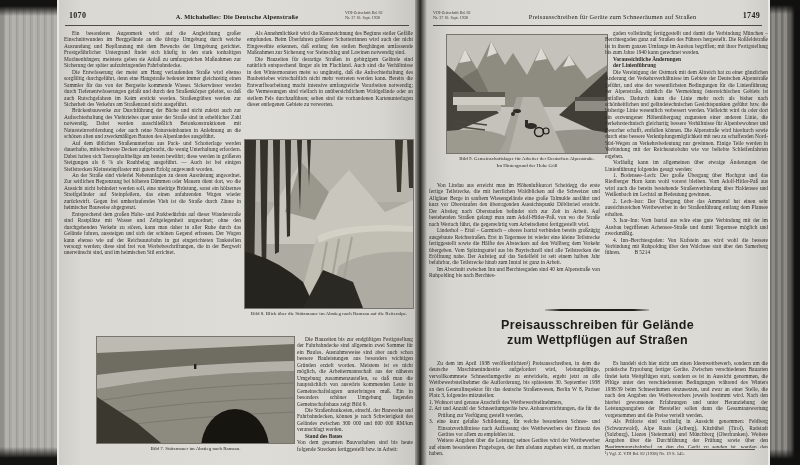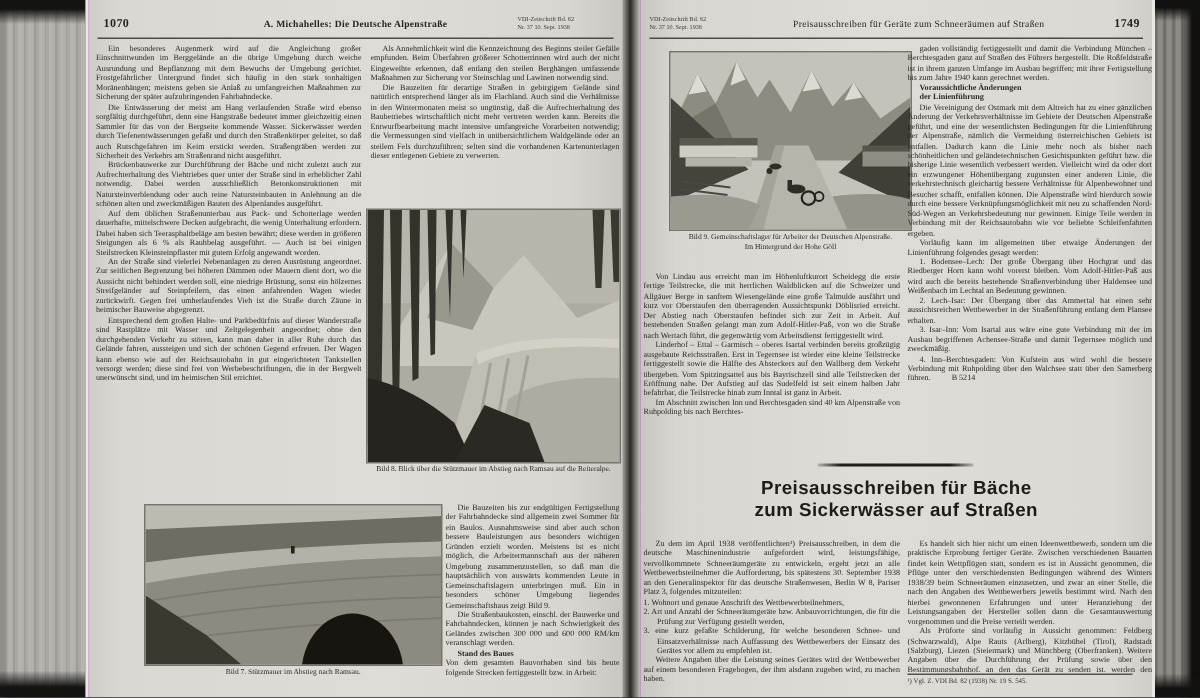--- a/index.html
+++ b/index.html
@@ -1,17 +1,17 @@
 <!DOCTYPE html>
 <html><head>
 <meta charset="utf-8">
 <style>
   html,body{margin:0;padding:0;background:#0c0c0b;}
   body{width:800px;height:465px;overflow:hidden;font-family:"Liberation Serif",serif;}
-  .book{position:relative;width:800px;height:465px;background:#a21caf;}
+  .book{position:relative;width:800px;height:465px;background:#c4b5fd;}
 
   
   .edge{position:absolute;top:0;height:465px;}
   .edge-left{left:0;width:57px;
     background:
       linear-gradient(180deg,#131311 0,#131311 6px,rgba(19,19,17,0) 16px),
       linear-gradient(0deg,#131311 0,#131311 7px,rgba(19,19,17,0) 18px),
       linear-gradient(90deg,#8f8e89 0,#8f8e89 3px,rgba(143,142,137,0) 6px),
       repeating-linear-gradient(90deg,#b1b0ab 0 2px,#9d9c97 2px 3px,#a9a8a3 3px 5px,#b5b4af 5px 7px);}
   .edge-right{left:768px;width:32px;
@@ -200,22 +200,22 @@
       <p>Die Vereinigung der Ostmark mit dem Altreich hat zu einer gänzlichen Änderung der Verkehrsverhältnisse im Gebiete der Deutschen Alpenstraße geführt, und eine der wesentlichsten Bedingungen für die Linienführung der Alpenstraße, nämlich die Vermeidung österreichischen Gebiets ist entfallen. Dadurch kann die Linie mehr noch als bisher nach schönheitlichen und geländetechnischen Gesichtspunkten geführt bzw. die bisherige Linie wesentlich verbessert werden. Vielleicht wird da oder dort ein erzwungener Höhenübergang zugunsten einer anderen Linie, die verkehrstechnisch gleichartig bessere Verhältnisse für Alpenbewohner und Besucher schafft, entfallen können. Die Alpenstraße wird hierdurch sowie durch eine bessere Verknüpfungsmöglichkeit mit neu zu schaffenden Nord-Süd-Wegen an Verkehrsbedeutung nur gewinnen. Einige Teile werden in Verbindung mit der Reichsautobahn wie vor beliebte Schleifenfahrten ergeben.</p>
       <p>Vorläufig kann im allgemeinen über etwaige Änderungen der Linienführung folgendes gesagt werden:</p>
       <p>1. Bodensee–Lech: Der große Übergang über Hochgrat und das Riedberger Horn kann wohl vorerst bleiben. Vom Adolf-Hitler-Paß aus wird auch die bereits bestehende Straßenverbindung über Haldensee und Weißenbach im Lechtal an Bedeutung gewinnen.</p>
       <p>2. Lech–Isar: Der Übergang über das Ammertal hat einen sehr aussichtsreichen Wettbewerber in der Straßenführung entlang dem Plansee erhalten.</p>
       <p>3. Isar–Inn: Vom Isartal aus wäre eine gute Verbindung mit der im Ausbau begriffenen Achensee-Straße und damit Tegernsee möglich und zweckmäßig.</p>
       <p><span>4. Inn–Berchtesgaden: Von Kufstein aus wird wohl die bessere Verbindung mit Ruhpolding über den Walchsee statt über den Samerberg führen.</span><span class="endref">B 5214</span></p>
     </div>
 
     <div class="deco-rule" style="left:118px;top:309px;width:104px"></div>
     <div class="bigtitle" style="top:318px">
-      <div>Preisausschreiben für Bäche</div>
-      <div>zum Sickerwässer auf Straßen</div>
+      <div>Preisausschreiben für Gelände</div>
+      <div>zum Wettpflügen auf Straßen</div>
     </div>
 
     <div class="txt" style="left:2px;top:360px;width:171px;height:100px">
       <p>Zu dem im April 1938 veröffentlichten¹) Preisausschreiben, in dem die deutsche Maschinenindustrie aufgefordert wird, leistungsfähige, vervollkommnete Schneeräumgeräte zu entwickeln, ergeht jetzt an alle Wettbewerbsteilnehmer die Aufforderung, bis spätestens 30. September 1938 an den Generalinspektor für das deutsche Straßenwesen, Berlin W 8, Pariser Platz 3, folgendes mitzuteilen:</p>
       <p class="hang">1. Wohnort und genaue Anschrift des Wettbewerbteilnehmers,</p>
       <p class="hang">2. Art und Anzahl der Schneeräumgeräte bzw. Anbauvorrichtungen, die für die Prüfung zur Verfügung gestellt werden,</p>
       <p class="hang">3. eine kurz gefaßte Schilderung, für welche besonderen Schnee- und Einsatzverhältnisse nach Auffassung des Wettbewerbers der Einsatz des Gerätes vor allem zu empfehlen ist.</p>
       <p>Weitere Angaben über die Leistung seines Gerätes wird der Wettbewerber auf einem besonderen Fragebogen, der ihm alsdann zugehen wird, zu machen haben.</p>
     </div>
 

